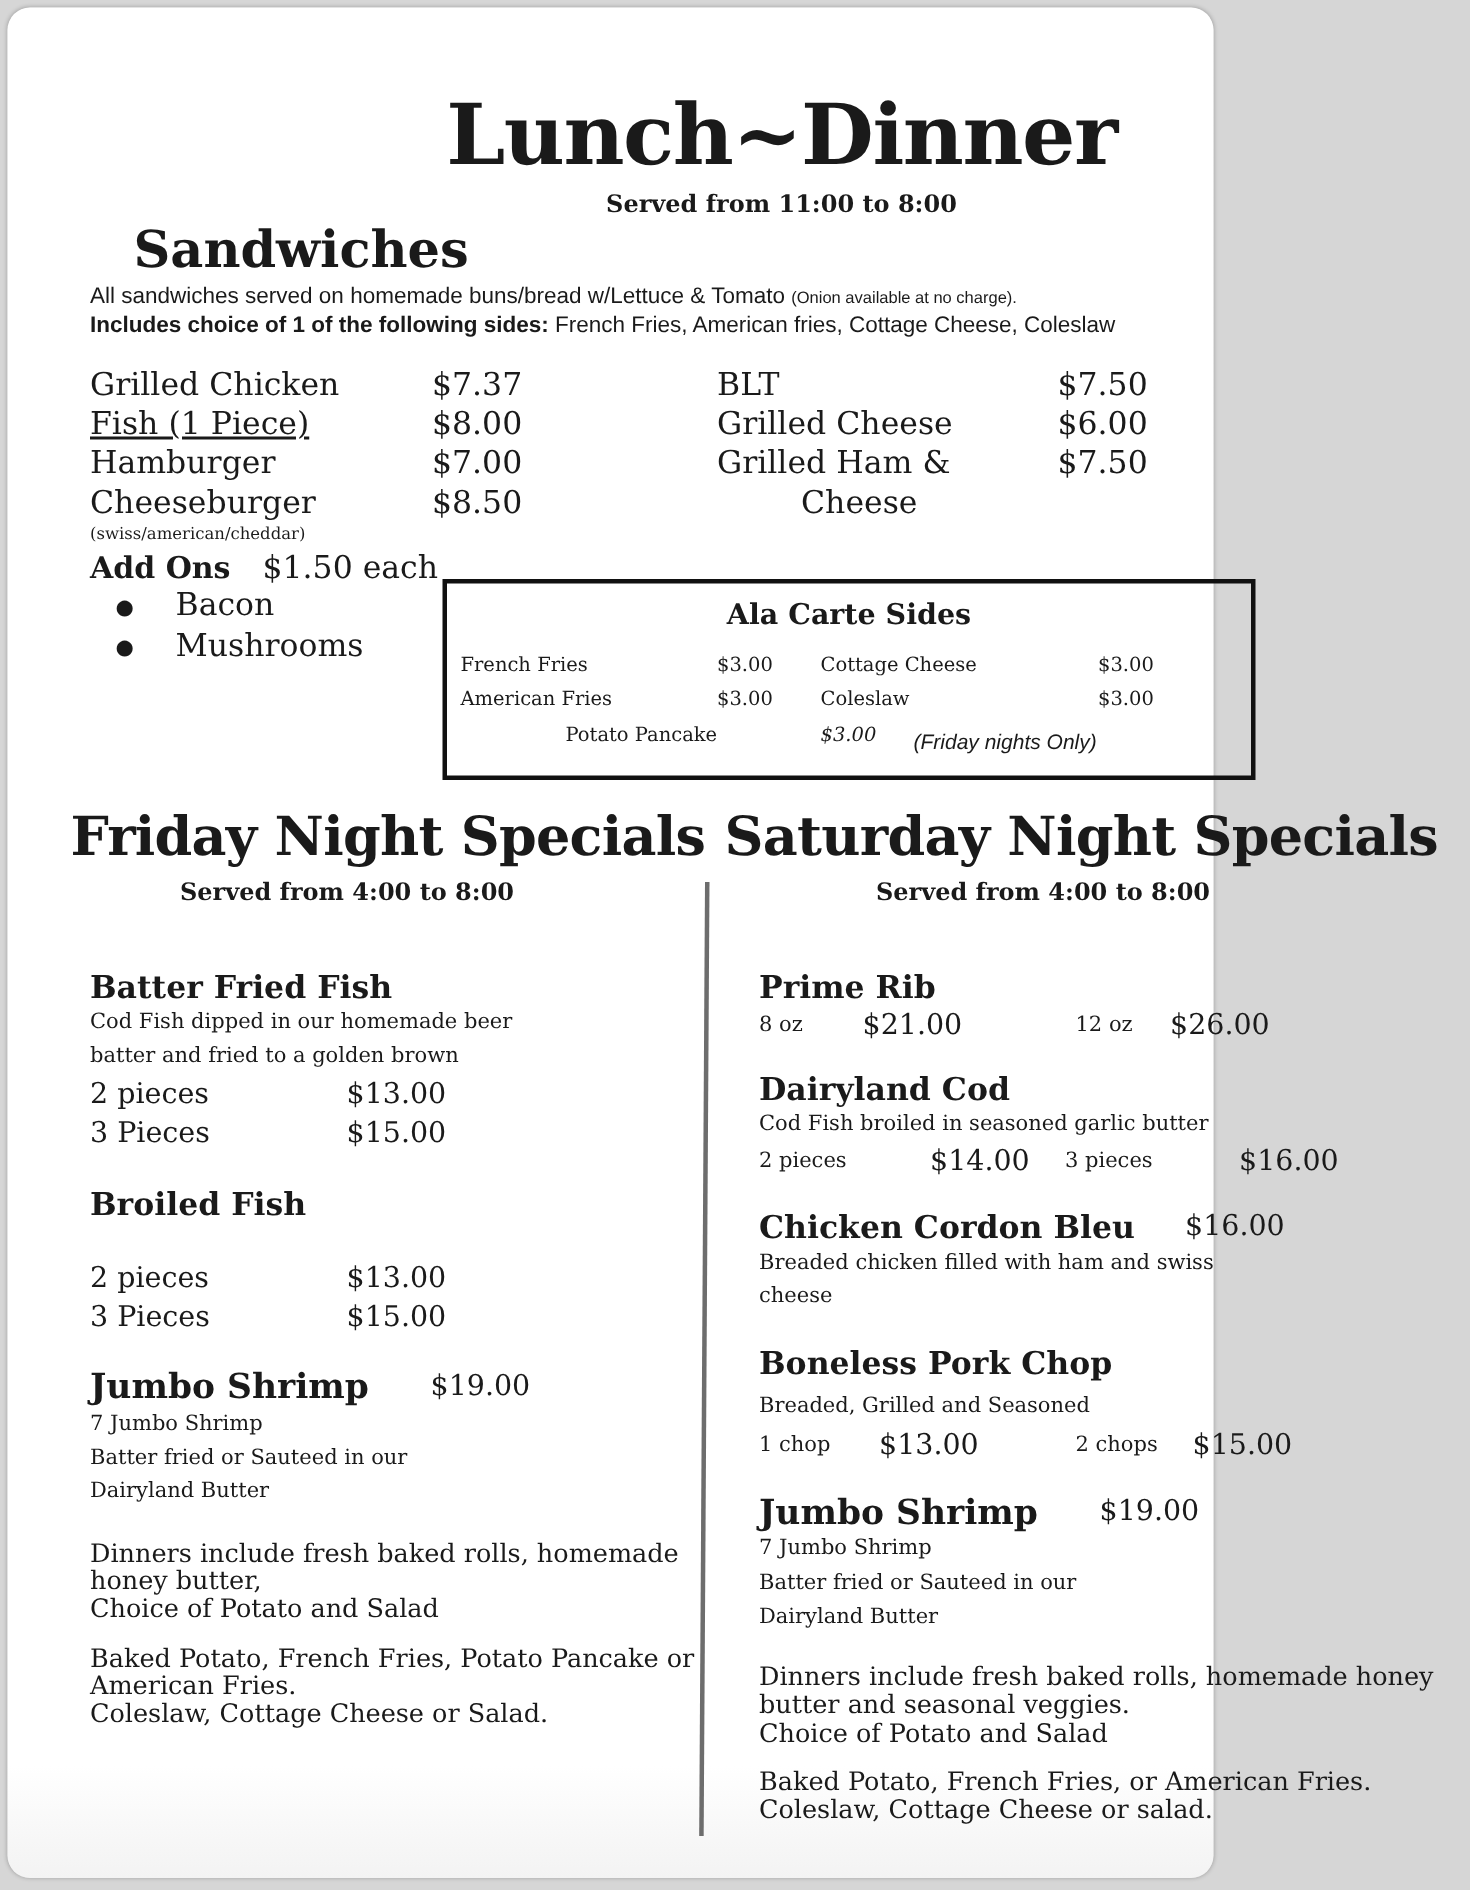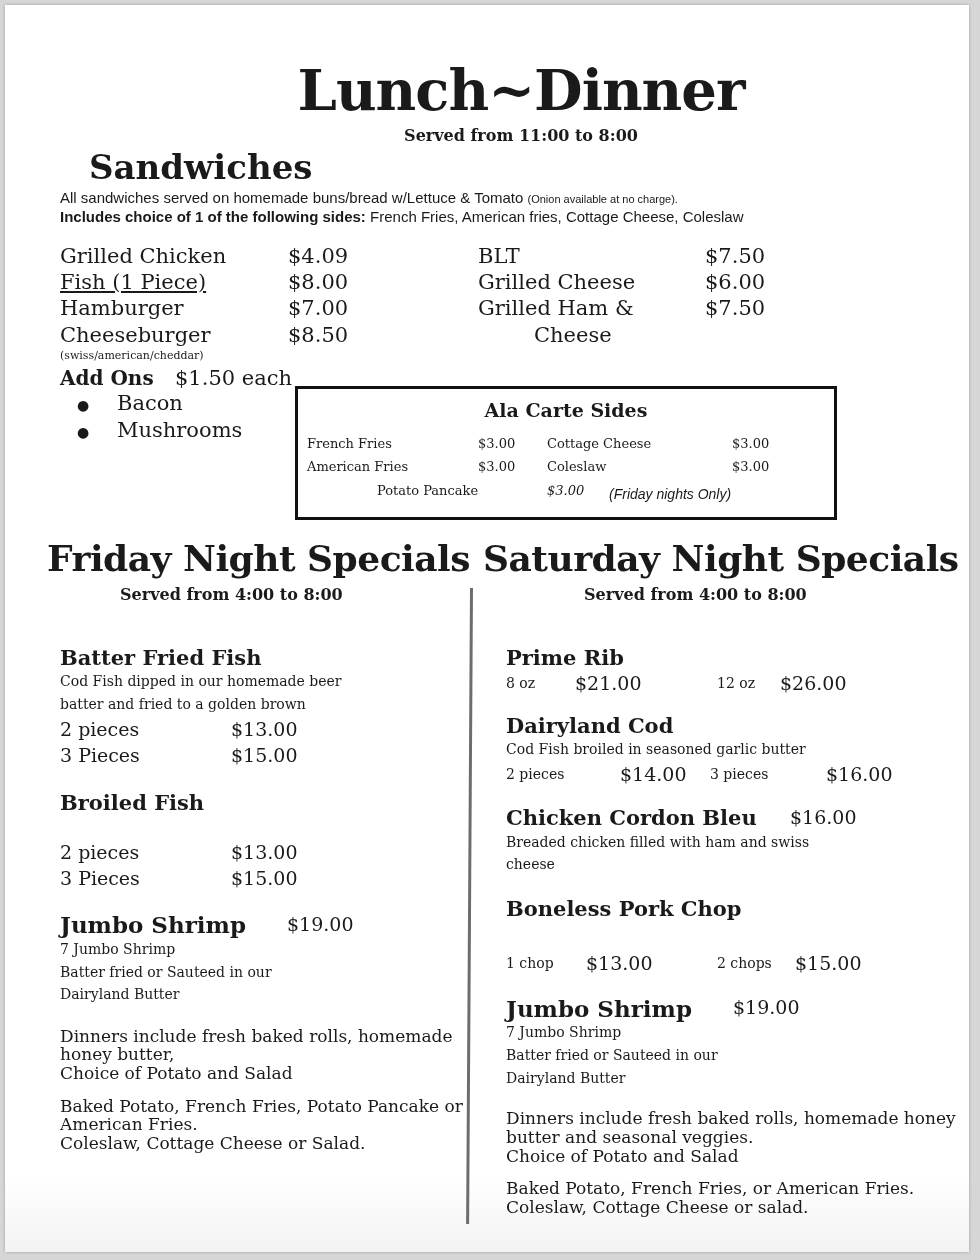--- a/index.html
+++ b/index.html
@@ -1,23 +1,24 @@
 <!DOCTYPE html>
 <html><head>
   <meta charset="utf-8">
   <style>
     html, body { margin:0; padding:0; }
     body {
       width:980px; height:1260px; background:#d6d6d6; position:relative; overflow:hidden;
       font-family:"DejaVu Serif", serif; color:#1a1a1a;
     }
     .page {
-      position:absolute; left:5px; top:5px; width:964px; height:1247px;
+      position:absolute; left:5px; top:5px; width:804px; height:1247px;
       background:linear-gradient(#ffffff 0%, #ffffff 94%, #f3f3f3 100%);
       box-shadow:0 0 3px rgba(0,0,0,0.25);
+      border-radius:15px;
     }
     .abs { position:absolute; white-space:nowrap; }
     .title { left:0; width:1032px; text-align:center; top:52px; font-size:56px; font-weight:bold; letter-spacing:-1px; }
     .subtitle { left:0; width:1032px; text-align:center; top:121px; font-size:16px; font-weight:bold; }
     .h-sand { left:84px; top:142px; font-size:34px; font-weight:bold; }
     .note { font-family:"Liberation Sans Narrow","Liberation Sans", sans-serif; font-size:15px; }
     .note small { font-size:11px; }
     .item { font-size:21px; }
     .tiny { font-size:11px; }
     .bold { font-weight:bold; }
@@ -47,21 +48,21 @@
   <div class="abs note" style="left:55px; top:184px;">
     <span>All sandwiches served on homemade buns/bread w/Lettuce &amp; Tomato</span>
     <small>(Onion available at no charge).</small>
   </div>
   <div class="abs note" style="left:55px; top:203px;">
     <b>Includes choice of 1 of the following sides:</b>
     <span>French Fries, American fries, Cottage Cheese, Coleslaw</span>
   </div>
 
   <div class="abs item" style="left:55px; top:239px;">Grilled Chicken</div>
-  <div class="abs item" style="left:283px; top:239px;">$4.09</div>
+  <div class="abs item" style="left:283px; top:239px;">$7.37</div>
   <div class="abs item" style="left:55px; top:265px;text-decoration:underline;">Fish (1 Piece)</div>
   <div class="abs item" style="left:283px; top:265px;">$8.00</div>
   <div class="abs item" style="left:55px; top:291px;">Hamburger</div>
   <div class="abs item" style="left:283px; top:291px;">$7.00</div>
   <div class="abs item" style="left:55px; top:318px;">Cheeseburger</div>
   <div class="abs item" style="left:283px; top:318px;">$8.50</div>
   <div class="abs tiny" style="left:55px; top:344px;">(swiss/american/cheddar)</div>
 
   <div class="abs item" style="left:473px; top:239px;">BLT</div>
   <div class="abs item" style="left:700px; top:239px;">$7.50</div>
@@ -140,20 +141,21 @@
   <div class="abs price" style="left:615px; top:758px;">$14.00</div>
   <div class="abs desc" style="left:705px; top:761px;">3 pieces</div>
   <div class="abs price" style="left:821px; top:758px;">$16.00</div>
 
   <div class="abs dish" style="left:501px; top:800px;">Chicken Cordon Bleu</div>
   <div class="abs price" style="left:785px; top:801px;">$16.00</div>
   <div class="abs desc" style="left:501px; top:829px;">Breaded chicken filled with ham and swiss</div>
   <div class="abs desc" style="left:501px; top:851px;">cheese</div>
 
   <div class="abs dish" style="left:501px; top:891px;">Boneless Pork Chop</div>
+  <div class="abs desc" style="left:501px; top:924px;">Breaded, Grilled and Seasoned</div>
   <div class="abs desc" style="left:501px; top:950px;">1 chop</div>
   <div class="abs price" style="left:581px; top:947px;">$13.00</div>
   <div class="abs desc" style="left:712px; top:950px;">2 chops</div>
   <div class="abs price" style="left:790px; top:947px;">$15.00</div>
 
   <div class="abs dish" style="left:501px; top:990px; font-size:23px;">Jumbo Shrimp</div>
   <div class="abs price" style="left:728px; top:991px;">$19.00</div>
   <div class="abs desc" style="left:501px; top:1019px;">7 Jumbo Shrimp</div>
   <div class="abs desc" style="left:501px; top:1042px;">Batter fried or Sauteed in our</div>
   <div class="abs desc" style="left:501px; top:1065px;">Dairyland Butter</div>

